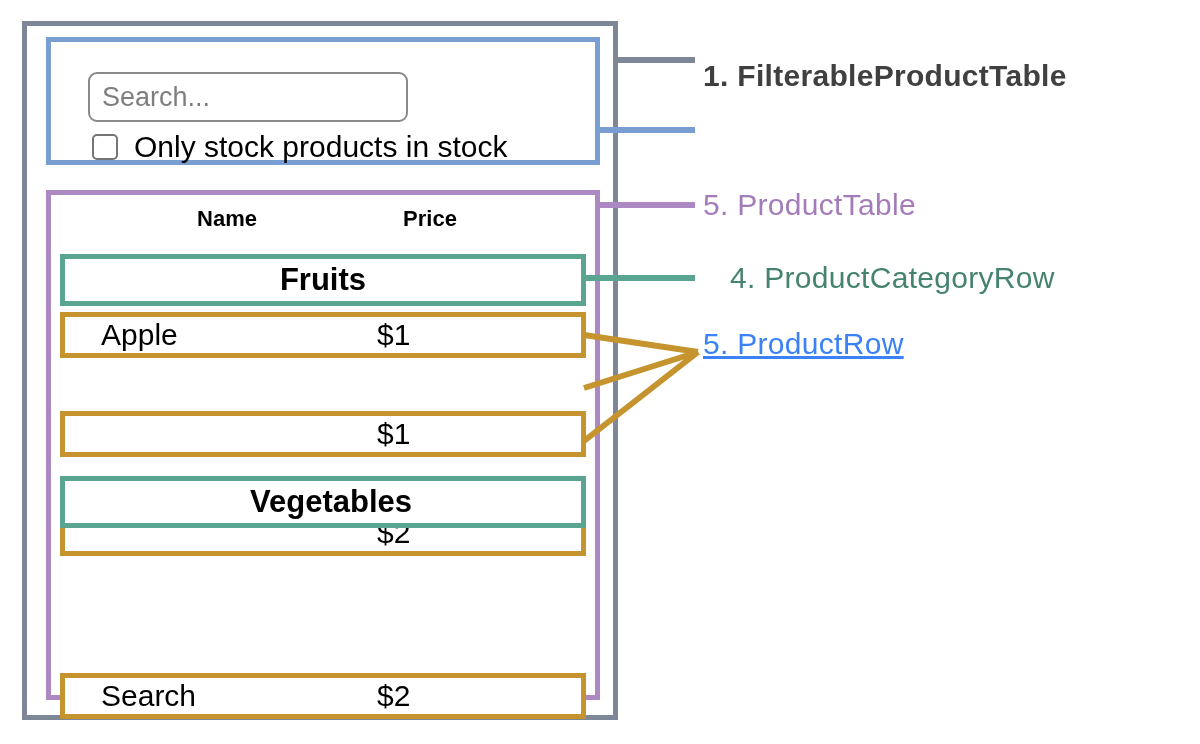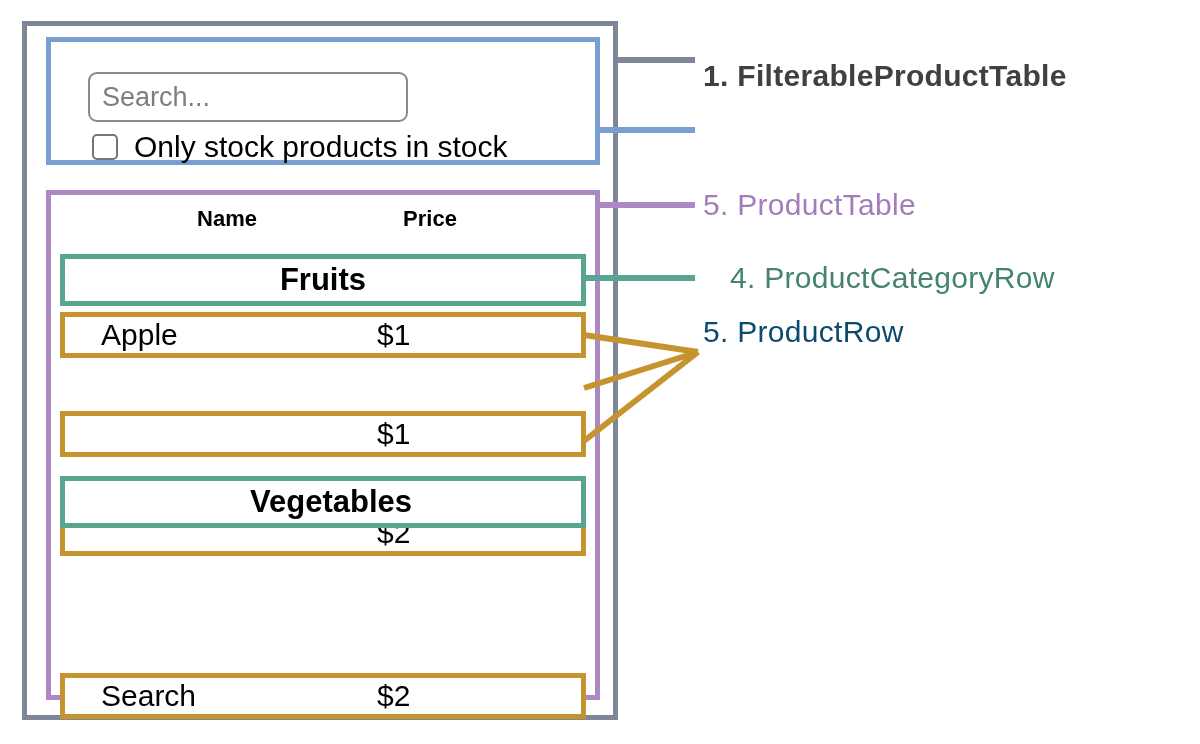--- a/index.html
+++ b/index.html
@@ -49,21 +49,21 @@
   .cat-vegetables{top:476px;padding-left:16px;}
   .row-spinach{top:535px;}
   .oos{color:#f12b1c;}
   
   .lbl{left:703px;height:44px;display:flex;align-items:center;
        font-size:30px;font-weight:500;white-space:nowrap;letter-spacing:.3px;}
   .lbl-1{top:54px;color:#404040;font-weight:bold;}
   .lbl-2{top:108px;color:#6c92c8;}
   .lbl-3{top:183px;color:#a47cba;}
   .lbl-4{top:256px;color:#45836f;margin-left:27px;}
-  .lbl-5{top:310px;color:#0c4a6e;}
+  .lbl-5{top:322px;color:#3b82f6;text-decoration:underline;}
   
   #connectors{position:absolute;left:0;top:0;width:1200px;height:744px;pointer-events:none;}
 </style>
 </head>
 <body>
 
 <div id="canvas">
 
   <div class="abs box box-gray"></div>
 

